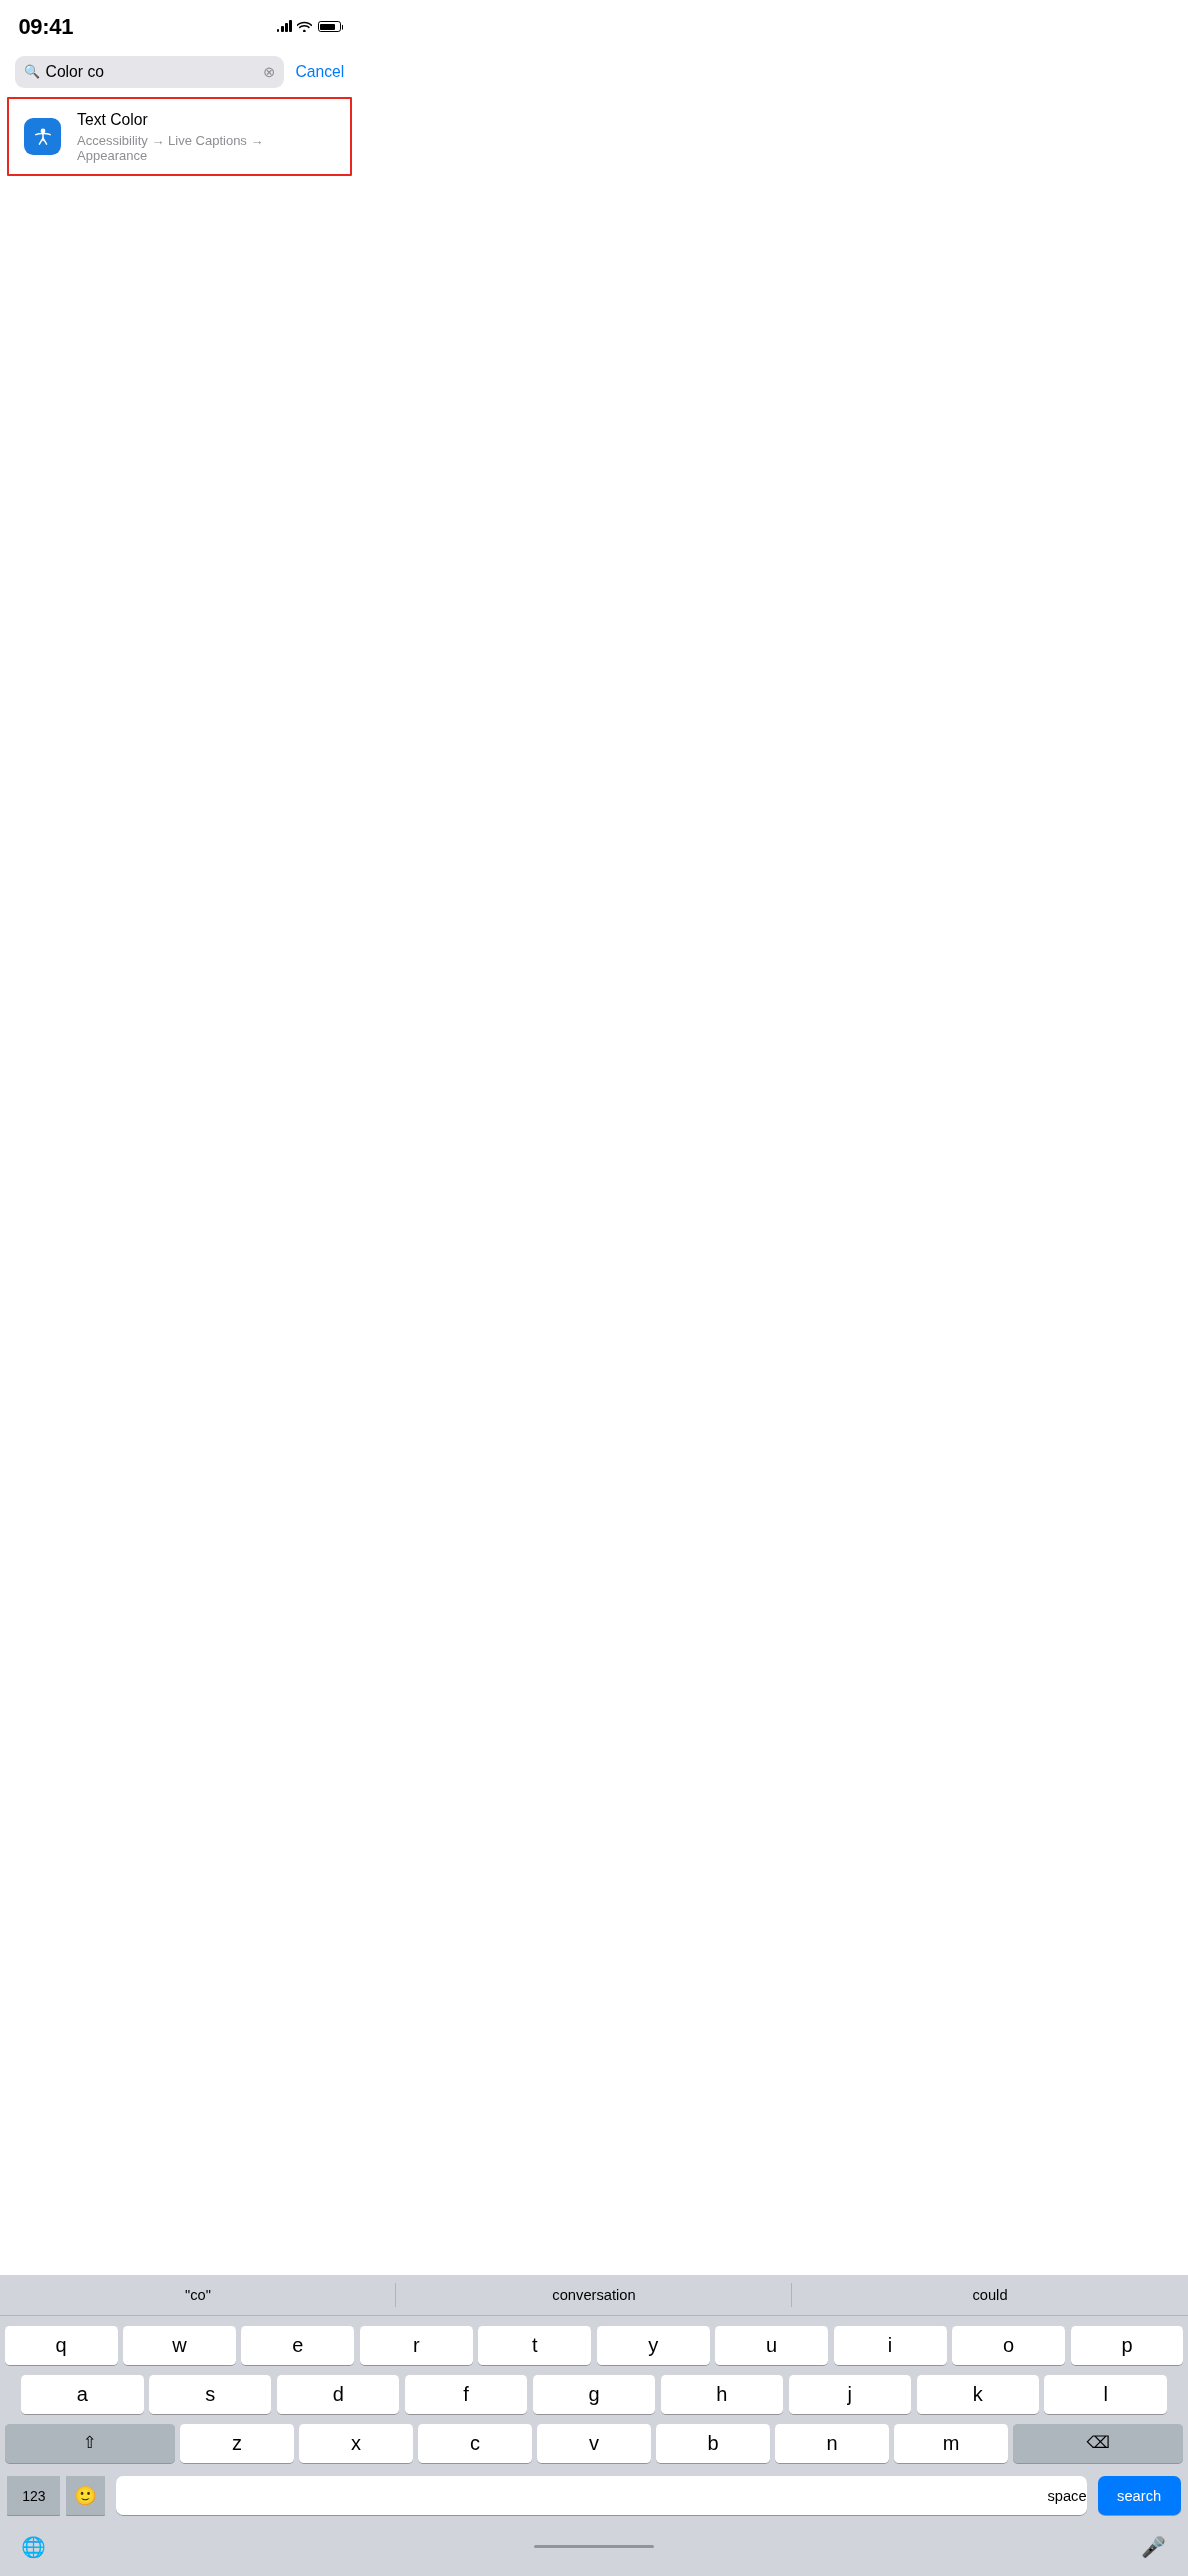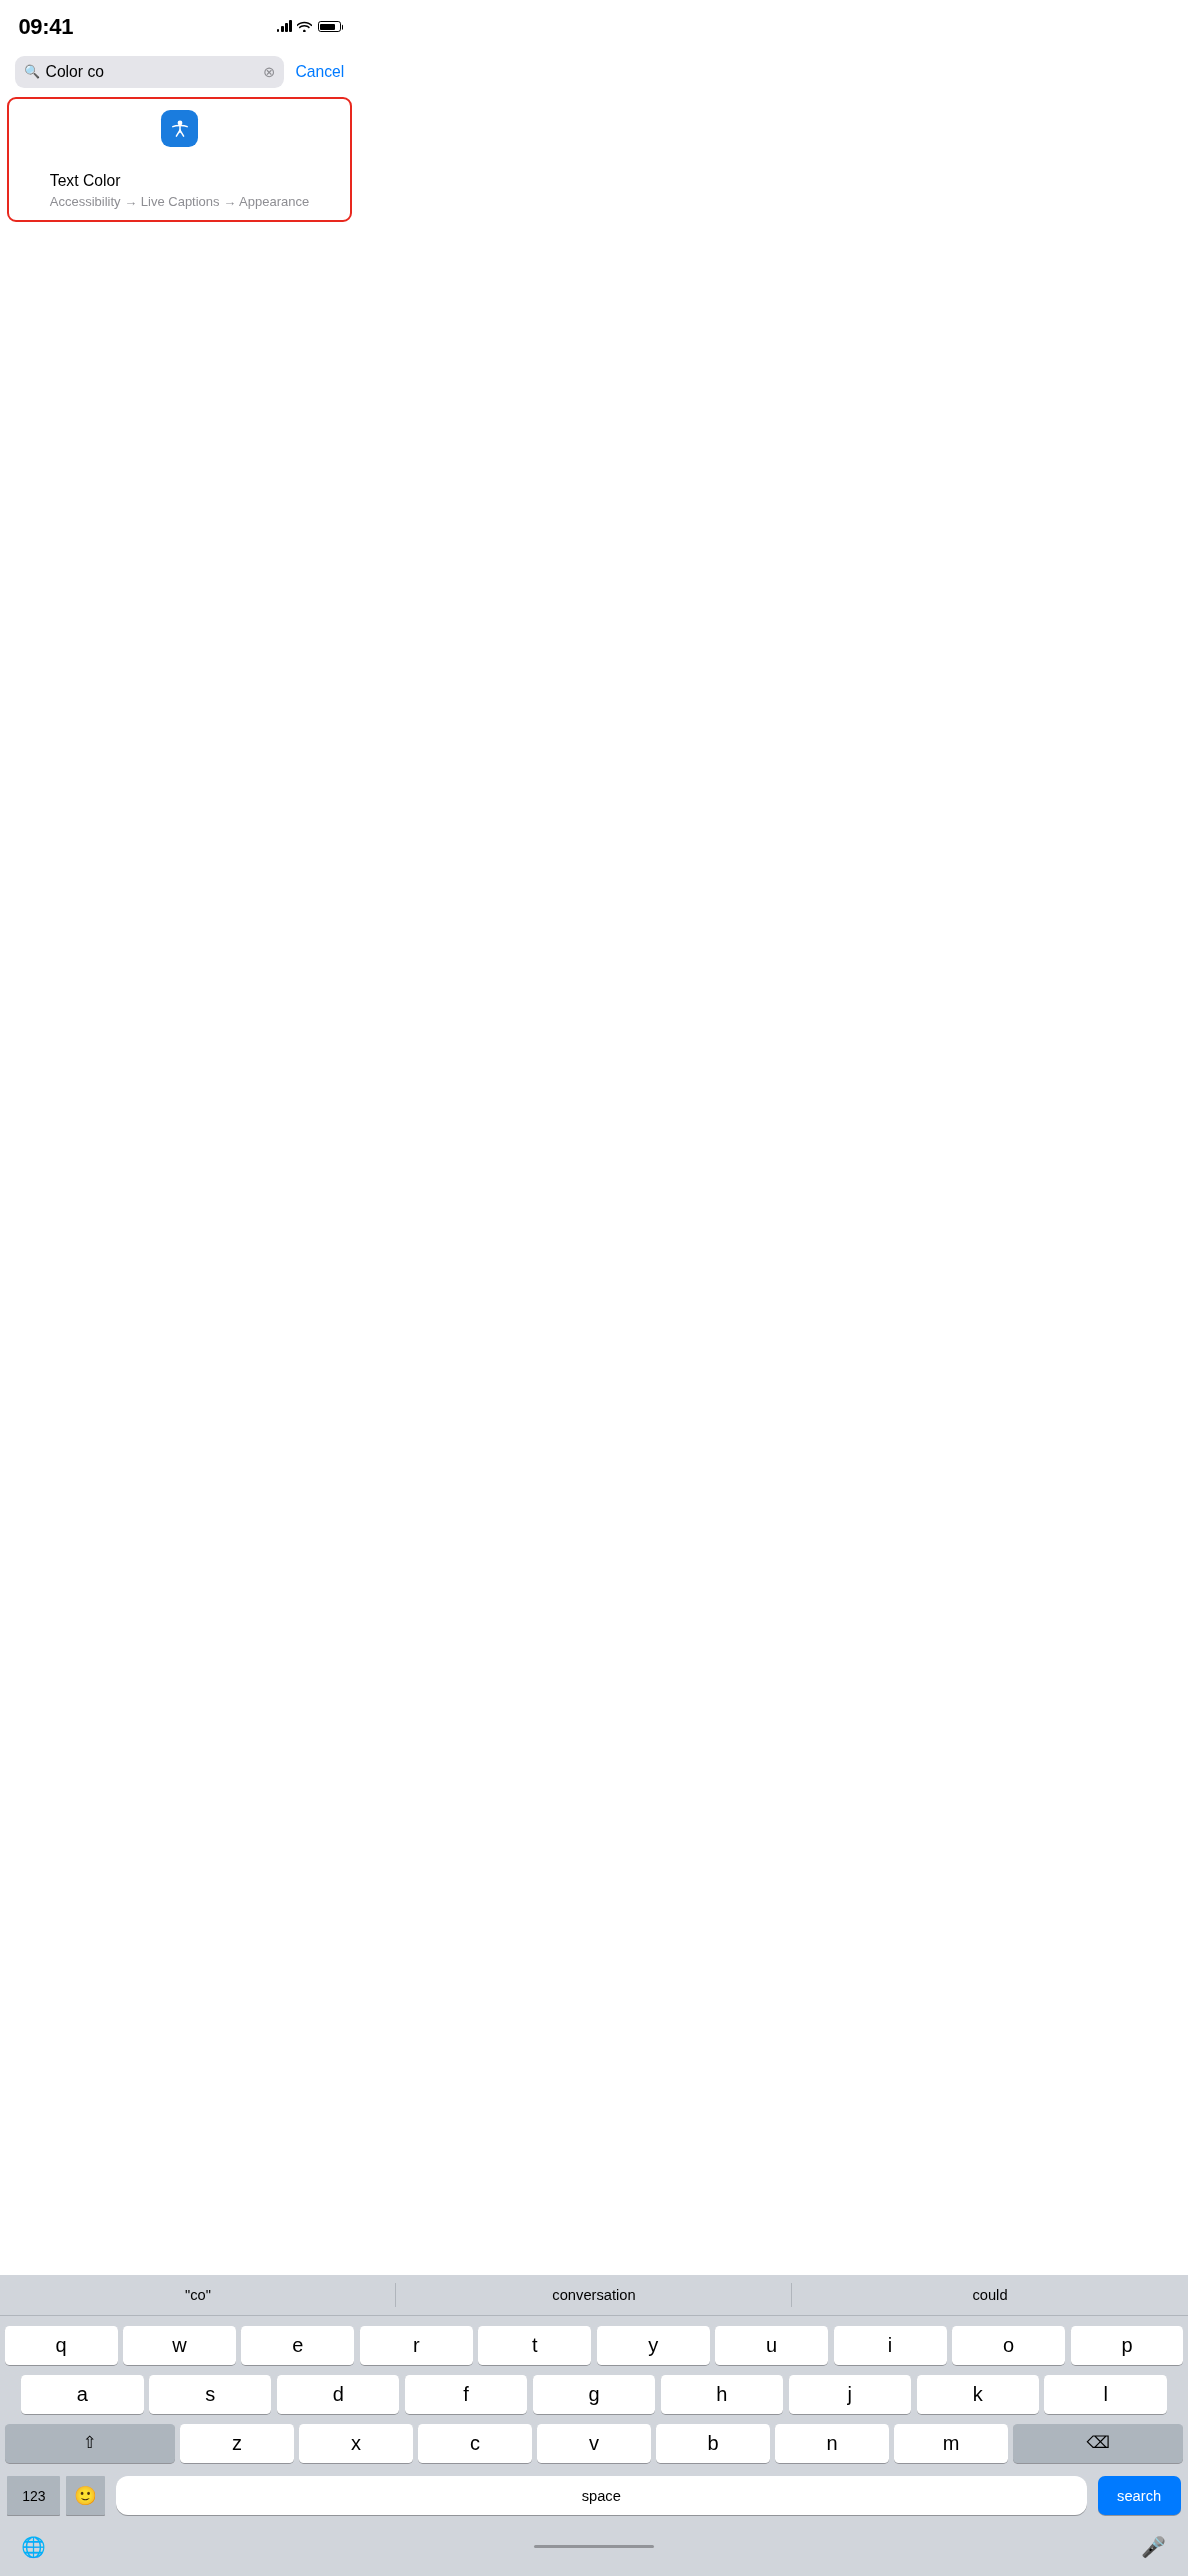--- a/index.html
+++ b/index.html
@@ -134,27 +134,26 @@
 
     
     .search-results {
       padding: 0;
     }
 
     .result-item {
       display: flex;
       align-items: center;
       padding: 11px 14.7px;
-      gap: 24px;
+      gap: 16px;
       border: 2.3px solid #e8281e;
-      border-radius: 9px;
+      border-radius: 1px;
       margin: 3.7px 7.4px;
       cursor: pointer;
       background: #fff;
-      flex-direction: column;
     }
 
     .result-icon {
       width: 37px;
       height: 37px;
       border-radius: 9.2px;
       background: #1a7cde;
       display: flex;
       align-items: center;
       justify-content: center;
@@ -290,25 +289,25 @@
       justify-content: center;
       height: 39px;
       width: 39px;
       cursor: pointer;
       box-shadow: 0 0.9px 0 rgba(0,0,0,0.3);
     }
 
     .bottom-spacebar {
       flex: 1;
       background: #fff;
-      border-radius: 12px;
+      border-radius: 7px;
       height: 39px;
       display: flex;
       align-items: center;
-      justify-content: center;
+      justify-content: flex-end;
       font-size: 14.7px;
       color: #000;
       cursor: pointer;
       box-shadow: 0 0.9px 0 rgba(0,0,0,0.3);
       margin: 0 5.5px;
     }
 
     .bottom-search-btn {
       background: #007aff;
       border-radius: 7px;

